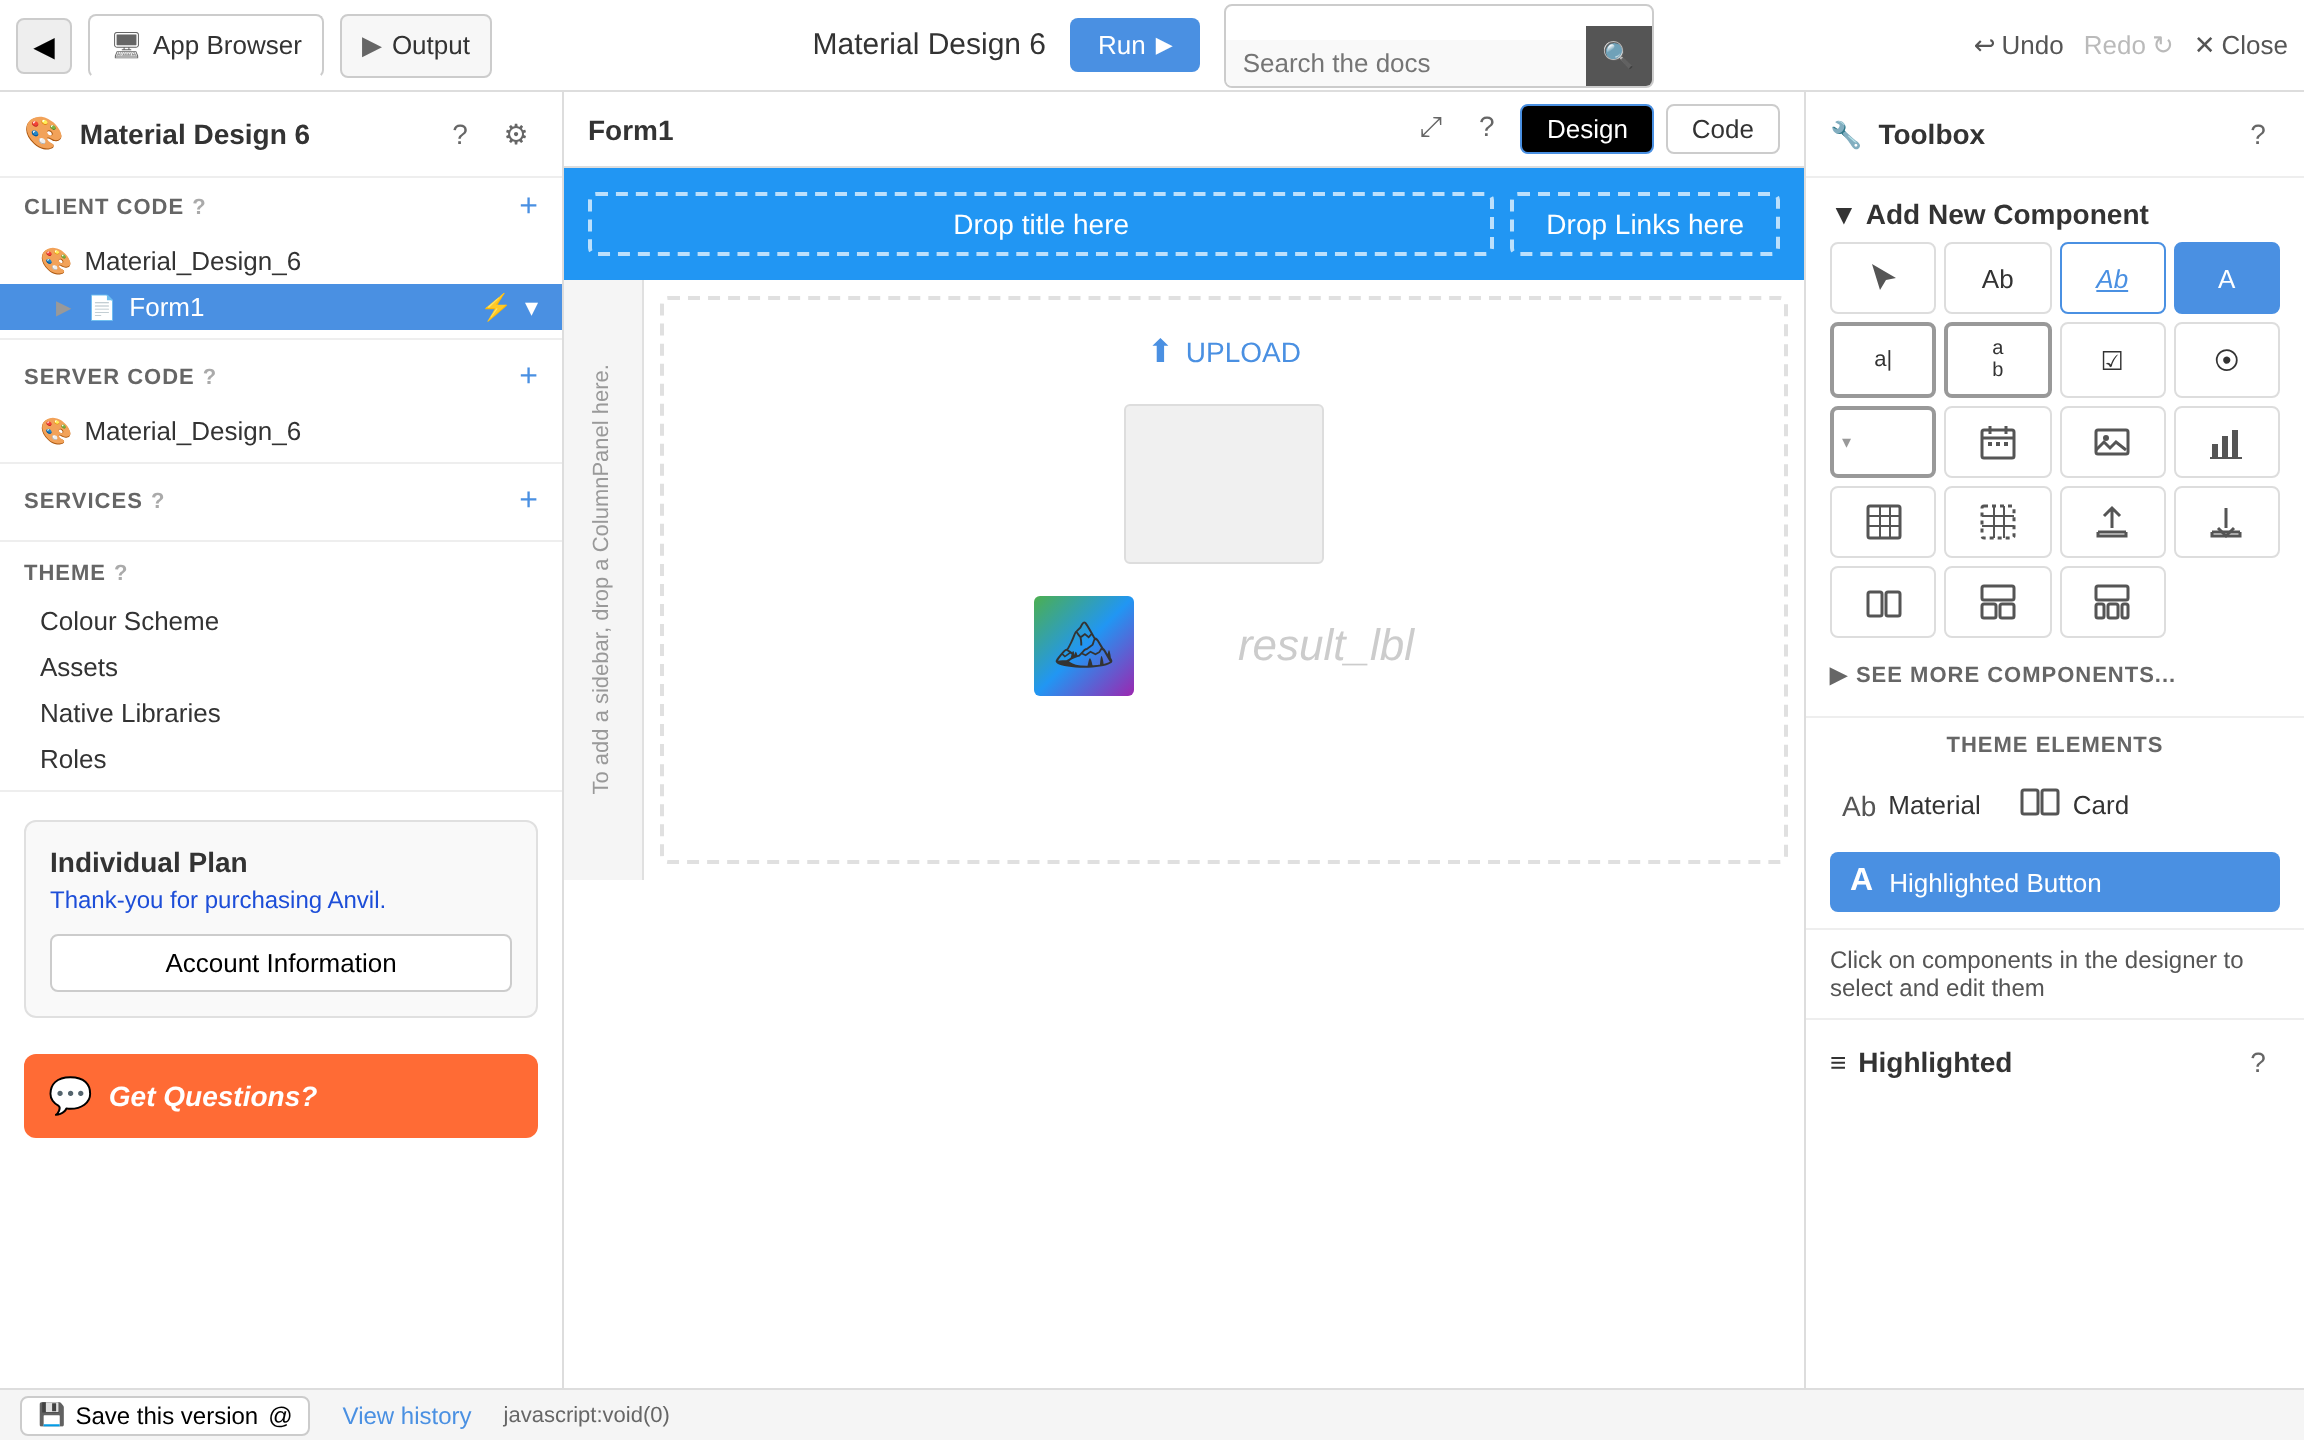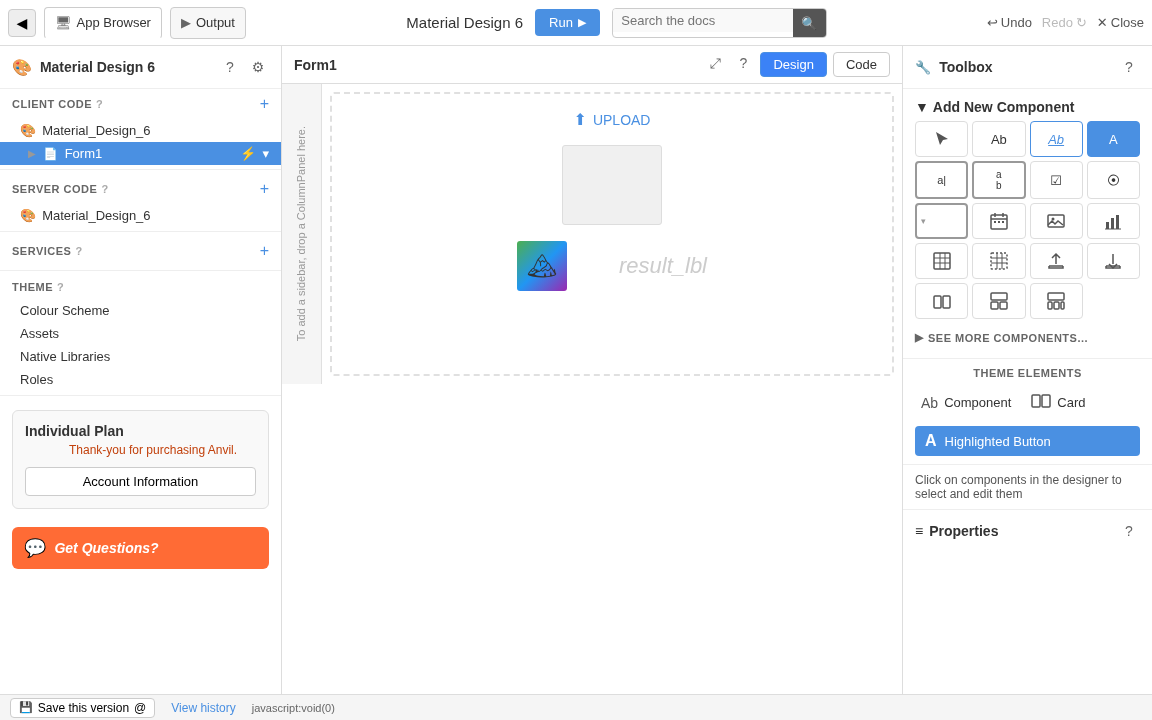--- a/index.html
+++ b/index.html
@@ -8,21 +8,21 @@
     
     .topbar { display: flex; align-items: center; height: 46px; background: #fff; border-bottom: 1px solid #ddd; padding: 0 8px; gap: 8px; }
     .topbar-nav-btn { background: #eee; border: 1px solid #ccc; border-radius: 4px; width: 28px; height: 28px; display: flex; align-items: center; justify-content: center; cursor: pointer; font-size: 14px; }
     .topbar-tab { display: flex; align-items: center; gap: 5px; background: #f7f7f7; border: 1px solid #ccc; border-radius: 4px; padding: 4px 10px; font-size: 13px; cursor: pointer; height: 32px; }
     .topbar-tab.active { background: #fff; border-bottom-color: #fff; }
     .topbar-tab .tab-icon { color: #666; }
     .topbar-center { flex: 1; display: flex; align-items: center; justify-content: center; gap: 12px; }
     .app-title { font-size: 15px; font-weight: 500; color: #333; }
     .run-btn { background: #4a90e2; color: #fff; border: none; border-radius: 4px; padding: 6px 14px; font-size: 13px; cursor: pointer; display: flex; align-items: center; gap: 5px; }
     .run-btn .play-icon { font-size: 11px; }
-    .search-bar { display: flex; align-items: flex-start; border: 1px solid #ccc; border-radius: 4px; overflow: hidden; height: 30px; }
+    .search-bar { display: flex; align-items: flex-end; border: 1px solid #ccc; border-radius: 4px; overflow: hidden; height: 42px; }
     .search-input { border: none; outline: none; padding: 4px 8px; font-size: 13px; width: 180px; background: #f9f9f9; }
     .search-btn { background: #555; color: #fff; border: none; padding: 0 8px; height: 30px; cursor: pointer; font-size: 13px; }
     .topbar-right { display: flex; align-items: center; gap: 10px; }
     .undo-btn, .redo-btn { background: none; border: none; cursor: pointer; font-size: 13px; color: #555; display: flex; align-items: center; gap: 3px; }
     .redo-btn { opacity: 0.4; }
     .close-btn { background: none; border: none; cursor: pointer; font-size: 13px; color: #555; display: flex; align-items: center; gap: 3px; }
 
     
     .main-layout { display: flex; height: calc(720px - 46px - 26px); }
 
@@ -45,35 +45,35 @@
     .tree-sub-item { padding-left: 36px; }
     .tree-sub-item.selected { background: #4a90e2; color: #fff; }
 
     .indent-arrow { font-size: 10px; color: #999; margin-right: 2px; }
 
     .section-divider { border: none; border-top: 1px solid #eee; margin: 4px 0; }
 
     
     .plan-box { margin: 10px 12px; background: #f9f9f9; border: 1px solid #e0e0e0; border-radius: 6px; padding: 12px; }
     .plan-title { font-size: 14px; font-weight: 600; margin-bottom: 4px; }
-    .plan-desc { font-size: 12px; color: #c2410c; margin-bottom: 10px; margin-left: 44px; }
+    .plan-desc { font-size: 12px; color: #1d4ed8; margin-bottom: 10px; }
     .account-btn { display: block; width: 100%; background: #fff; border: 1px solid #ccc; border-radius: 4px; padding: 6px 10px; font-size: 13px; cursor: pointer; text-align: center; }
 
     
     .get-questions-box { margin: 8px 12px; background: #ff6b35; border-radius: 6px; padding: 10px 12px; display: flex; align-items: center; gap: 8px; color: #fff; cursor: pointer; }
     .get-questions-box .icon { font-size: 18px; }
     .get-questions-label { font-size: 14px; font-weight: 600; font-style: italic; }
 
     
     .center-area { flex: 1; display: flex; flex-direction: column; background: #e8e8e8; }
     .form-header { display: flex; align-items: center; padding: 6px 12px; background: #fff; border-bottom: 1px solid #ddd; gap: 8px; }
     .form-title { font-size: 14px; font-weight: 600; flex: 1; }
     .form-actions { display: flex; gap: 6px; }
     .design-btn, .code-btn { padding: 4px 12px; border: 1px solid #ccc; border-radius: 4px; font-size: 13px; cursor: pointer; }
-    .design-btn { background: #3b82f6; color: #fff; border-color: #4a90e2; }
+    .design-btn { background: #000000; color: #fff; border-color: #4a90e2; }
     .code-btn { background: #fff; color: #333; }
 
     .canvas-container { flex: 1; overflow-y: auto; padding: 0; background: #e8e8e8; }
     .canvas-inner { margin: 0; background: #fff; min-height: 100%; }
 
     
     .app-bar { background: #2196f3; display: flex; align-items: center; padding: 8px 12px; min-height: 56px; }
     .drop-title-box { border: 2px dashed rgba(255,255,255,0.7); border-radius: 4px; padding: 6px 16px; color: #fff; font-size: 14px; flex: 1; text-align: center; margin-right: 8px; }
     .drop-links-box { border: 2px dashed rgba(255,255,255,0.7); border-radius: 4px; padding: 6px 16px; color: #fff; font-size: 14px; }
 
@@ -262,20 +262,24 @@
         <button class="icon-btn">⤢</button>
         <button class="icon-btn">?</button>
         <button class="design-btn">Design</button>
         <button class="code-btn">Code</button>
       </div>
     </div>
 
     <div class="canvas-container">
       <div class="canvas-inner">
 
+        <div class="app-bar">
+          <div class="drop-title-box">Drop title here</div>
+          <div class="drop-links-box">Drop Links here</div>
+        </div>
 
         <div class="canvas-content">
 
           <div class="sidebar-drop-area">
             <span class="sidebar-drop-text">To add a sidebar, drop a ColumnPanel here.</span>
           </div>
 
           <div class="main-content">
             <button class="upload-btn">
               <span class="upload-icon">⬆</span>
@@ -427,21 +431,21 @@
         <span>▶</span>
         <span>SEE MORE COMPONENTS...</span>
       </button>
     </div>
 
     <div class="theme-elements-section">
       <div class="theme-elements-title">THEME ELEMENTS</div>
       <div class="theme-elements-grid">
         <div class="theme-element-item">
           <span class="theme-element-icon">Ab</span>
-          <span class="theme-element-label">Component</span>
+          <span class="theme-element-label">Material</span>
         </div>
         <div class="theme-element-item">
           <span class="theme-element-icon">
             <svg viewBox="0 0 20 20" width="20" height="20" fill="none" xmlns="http://www.w3.org/2000/svg">
               <rect x="1" y="4" width="8" height="12" rx="1" stroke="#555" stroke-width="1.5"></rect>
               <rect x="11" y="4" width="8" height="12" rx="1" stroke="#555" stroke-width="1.5"></rect>
             </svg>
           </span>
           <span class="theme-element-label">Card</span>
         </div>
@@ -450,21 +454,21 @@
         <span class="btn-icon">A</span>
         <span>Highlighted Button</span>
       </div>
     </div>
 
     <div class="toolbox-hint">Click on components in the designer to select and edit them</div>
 
     <div class="properties-section">
       <div class="properties-header">
         <span>≡</span>
-        <span>Properties</span>
+        <span>Highlighted</span>
         <button class="icon-btn" style="margin-left:auto;">?</button>
       </div>
     </div>
   </div>
 </div>
 
 <div class="bottom-bar">
   <button class="save-version-btn">
     <span class="save-icon">💾</span>
     <span>Save this version</span>

